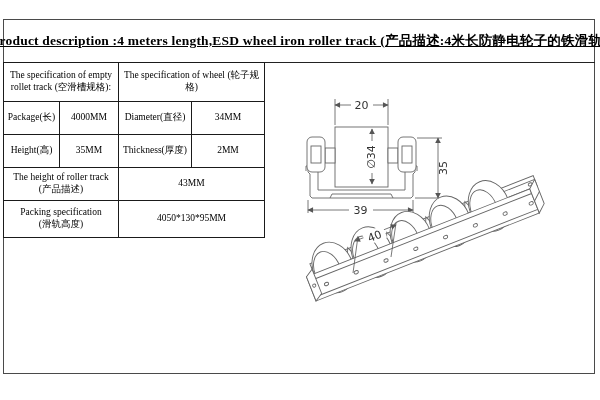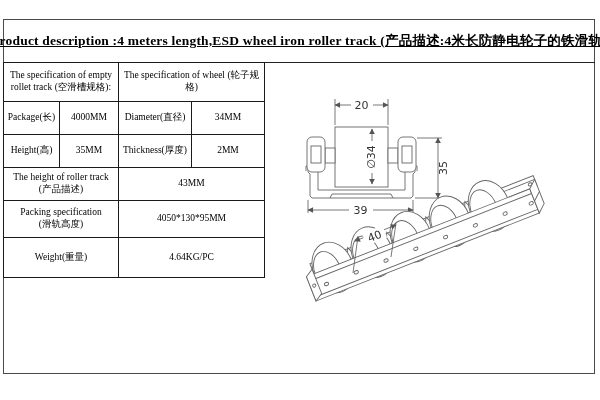--- a/index.html
+++ b/index.html
@@ -75,26 +75,20 @@
         <span class="blk">(产品描述)</span>
       </td>
       <td colspan="2" class="val">43MM</td>
     </tr>
     <tr class="h39">
       <td colspan="2">
         <span class="blk">Packing specification</span>
         <span class="blk">(滑轨高度)</span>
       </td>
       <td colspan="2" class="val">4050*130*95MM</td>
-    </tr>
-    <tr class="h42">
-      <td colspan="2">
-        <span>Weight</span><span>(重量)</span>
-      </td>
-      <td colspan="2" class="val">4.64KG/PC</td>
     </tr>
   </tbody>
     </table>
 
   <svg class="draw" width="333" height="311" viewBox="264 63 333 311">
     <defs>
       <marker id="ar" viewBox="0 0 10 10" refX="9" refY="5" markerWidth="9" markerHeight="7" orient="auto-start-reverse">
           <path d="M0,0 L10,5 L0,10 z" fill="#555"></path>
         </marker>
     </defs>

